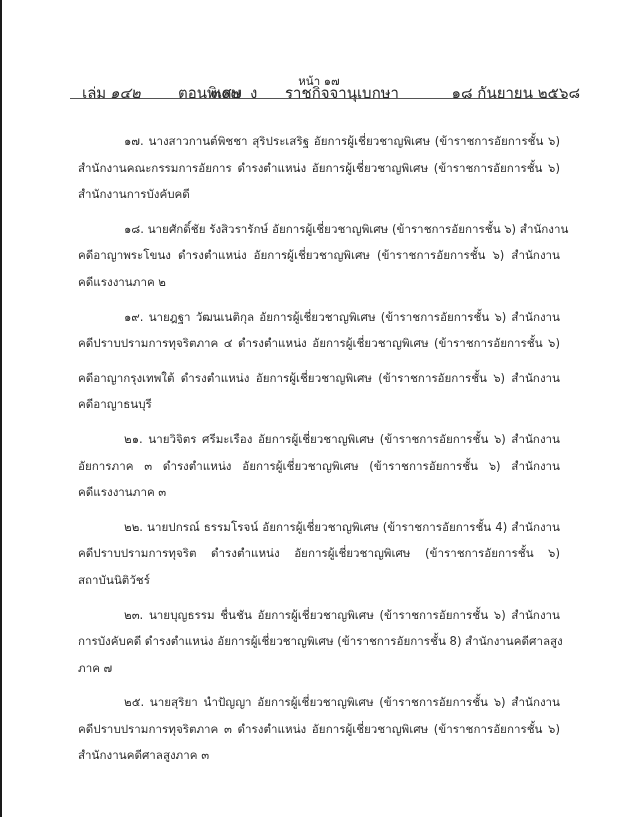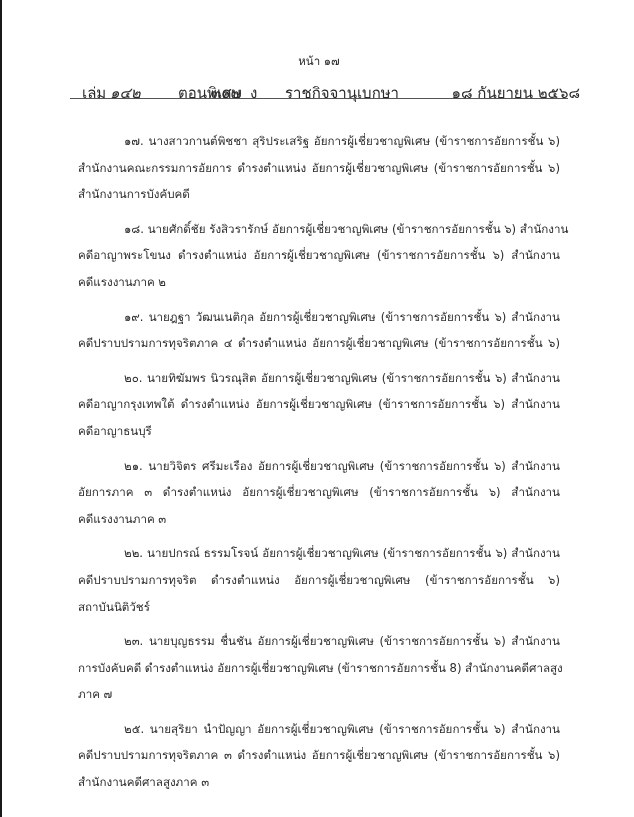--- a/index.html
+++ b/index.html
@@ -24,21 +24,21 @@
       background: #1a1a1a;
     }
     .page {
       position: absolute;
       left: 70px;
       top: 0;
       width: 498px;
     }
     .page-num {
       position: absolute;
-      top: 52px;
+      top: 72px;
       left: 0;
       width: 498px;
       text-align: center;
       font-size: 11.5px;
     }
     .header-row {
       position: absolute;
       top: 81px;
       left: 12px;
       width: 498px;
@@ -114,31 +114,30 @@
     <p class="para">
       <span class="line first">๑๘. นายศักดิ์ชัย รังสิวรารักษ์ อัยการผู้เชี่ยวชาญพิเศษ (ข้าราชการอัยการชั้น ๖) สำนักงาน</span>
       <span class="line">คดีอาญาพระโขนง ดำรงตำแหน่ง อัยการผู้เชี่ยวชาญพิเศษ (ข้าราชการอัยการชั้น ๖) สำนักงาน</span>
       <span class="line last">คดีแรงงานภาค ๒</span>
     </p>
     <p class="para">
       <span class="line first">๑๙. นายฎฐา วัฒนเนติกุล อัยการผู้เชี่ยวชาญพิเศษ (ข้าราชการอัยการชั้น ๖) สำนักงาน</span>
       <span class="line">คดีปราบปรามการทุจริตภาค ๔ ดำรงตำแหน่ง อัยการผู้เชี่ยวชาญพิเศษ (ข้าราชการอัยการชั้น ๖)</span>
     </p>
     <p class="para">
-      <span class="line first">๒๐. นายทิฆัมพร นิวรณุสิต อัยการผู้เชี่ยวชาญพิเศษ (ข้าราชการอัยการชั้น ๖) สำนักงาน</span>
       <span class="line">คดีอาญากรุงเทพใต้ ดำรงตำแหน่ง อัยการผู้เชี่ยวชาญพิเศษ (ข้าราชการอัยการชั้น ๖) สำนักงาน</span>
       <span class="line last">คดีอาญาธนบุรี</span>
     </p>
     <p class="para">
       <span class="line first">๒๑. นายวิจิตร ศรีมะเรือง อัยการผู้เชี่ยวชาญพิเศษ (ข้าราชการอัยการชั้น ๖) สำนักงาน</span>
       <span class="line">อัยการภาค ๓ ดำรงตำแหน่ง อัยการผู้เชี่ยวชาญพิเศษ (ข้าราชการอัยการชั้น ๖) สำนักงาน</span>
       <span class="line last">คดีแรงงานภาค ๓</span>
     </p>
     <p class="para">
-      <span class="line first">๒๒. นายปกรณ์ ธรรมโรจน์ อัยการผู้เชี่ยวชาญพิเศษ (ข้าราชการอัยการชั้น ๖) สำนักงาน</span>
+      <span class="line first">๒๒. นายปกรณ์ ธรรมโรจน์ อัยการผู้เชี่ยวชาญพิเศษ (ข้าราชการอัยการชั้น 4) สำนักงาน</span>
       <span class="line">คดีปราบปรามการทุจริต ดำรงตำแหน่ง อัยการผู้เชี่ยวชาญพิเศษ (ข้าราชการอัยการชั้น ๖)</span>
       <span class="line last">สถาบันนิติวัชร์</span>
     </p>
     <p class="para">
       <span class="line first">๒๓. นายบุญธรรม ชื่นชัน อัยการผู้เชี่ยวชาญพิเศษ (ข้าราชการอัยการชั้น ๖) สำนักงาน</span>
       <span class="line">การบังคับคดี ดำรงตำแหน่ง อัยการผู้เชี่ยวชาญพิเศษ (ข้าราชการอัยการชั้น 8) สำนักงานคดีศาลสูง</span>
       <span class="line last">ภาค ๗</span>
     </p>
     <p class="para">
       <span class="line first">๒๕. นายสุริยา นำปัญญา อัยการผู้เชี่ยวชาญพิเศษ (ข้าราชการอัยการชั้น ๖) สำนักงาน</span>

